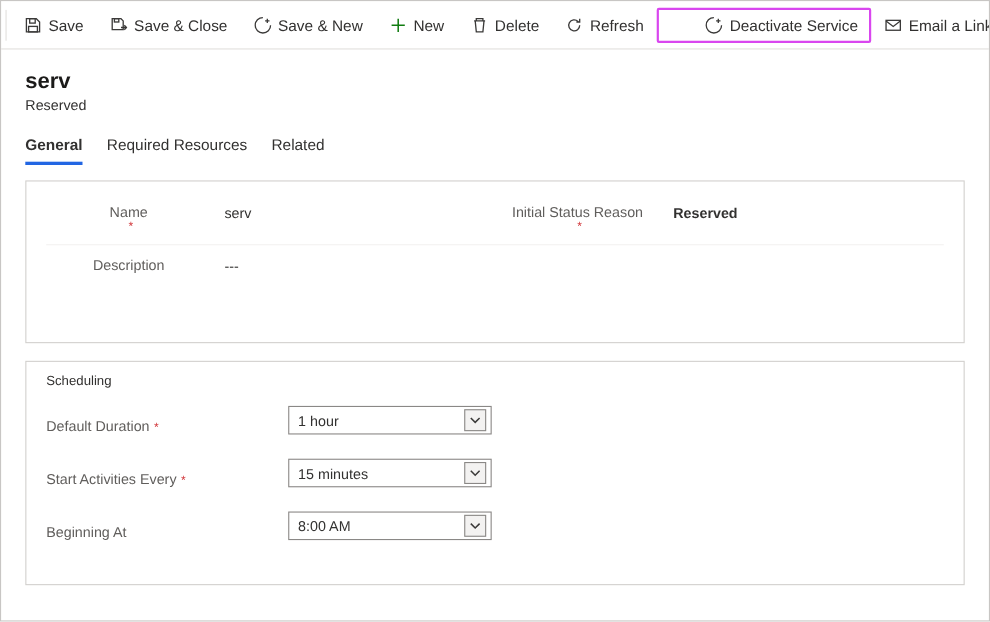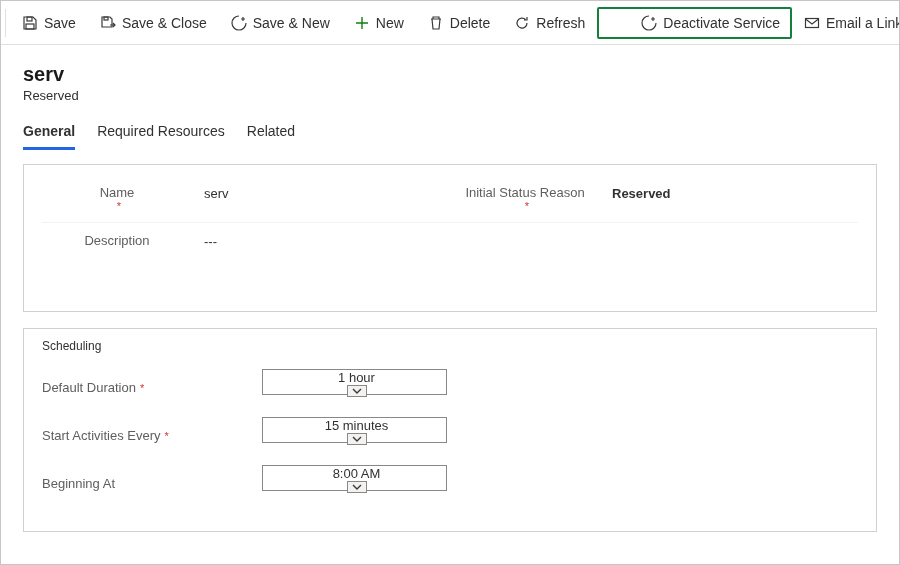--- a/index.html
+++ b/index.html
@@ -37,21 +37,21 @@
     align-items: center;
     gap: 6px;
     padding: 6px 10px;
     cursor: pointer;
     color: #323130;
     white-space: nowrap;
     border: 2px solid transparent;
     border-radius: 2px;
   }
   .tb-btn.highlighted {
-    border: 2px solid #15803d;
+    border: 2px solid #d946ef;
     padding-left: 42px;
   }
   .tb-btn svg { width: 16px; height: 16px; flex-shrink: 0; }
   .tb-more {
     width: 32px;
     display: flex;
     align-items: center;
     justify-content: center;
     cursor: pointer;
   }
@@ -139,21 +139,20 @@
   .sched-label .req { font-size: 11px; }
   .sched-select {
     width: 185px;
     height: 26px;
     border: 1px solid #8a8886;
     display: flex;
     align-items: center;
     justify-content: space-between;
     padding: 0 4px 0 8px;
     font-size: 13px;
-    flex-direction: column;
   }
   .dd-btn {
     width: 20px;
     height: 20px;
     border: 1px solid #8a8886;
     display: flex;
     align-items: center;
     justify-content: center;
     background: #f3f2f1;
   }

